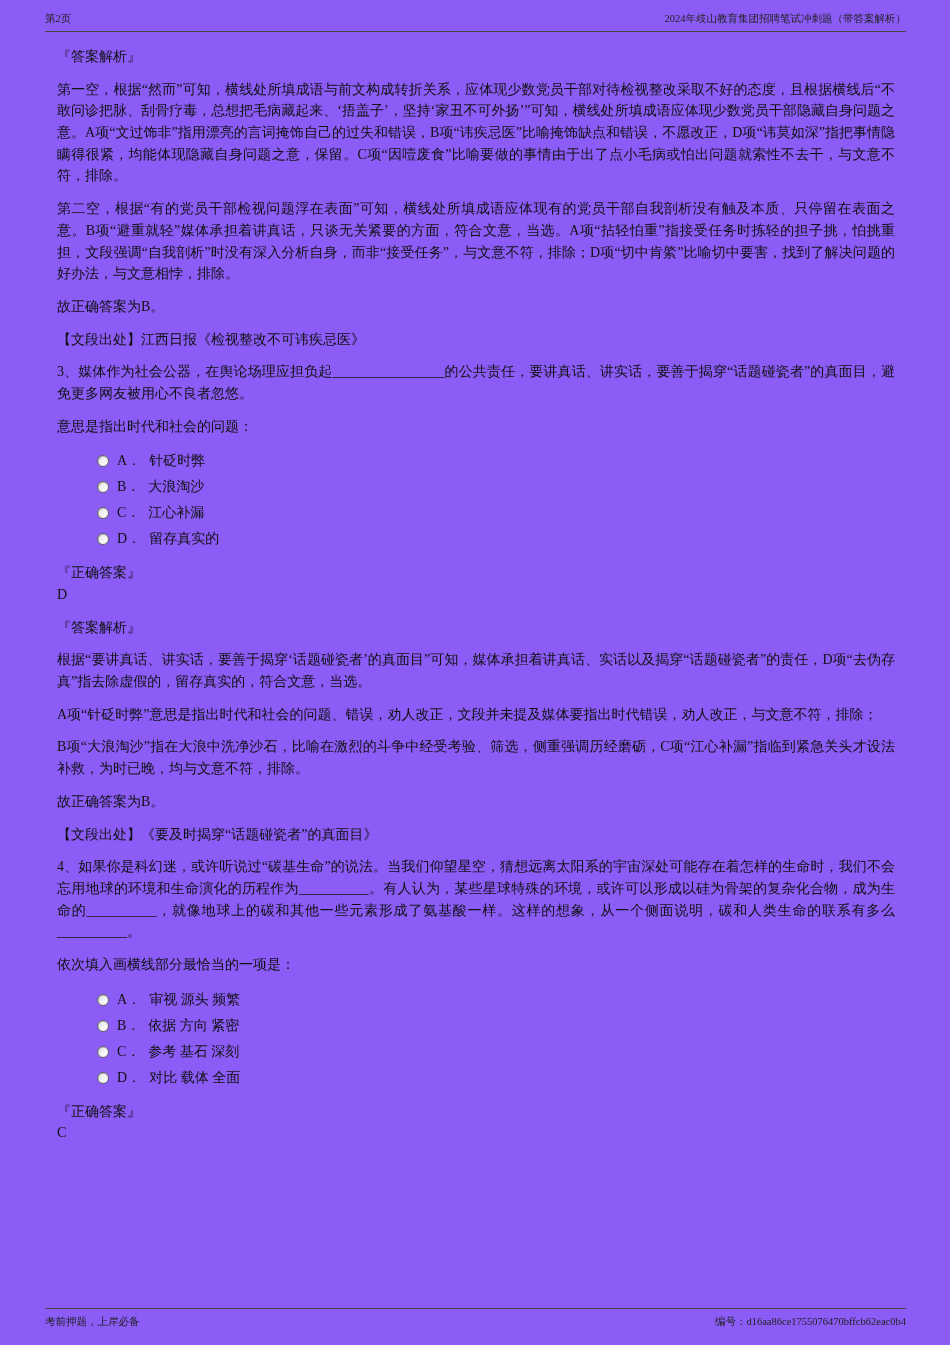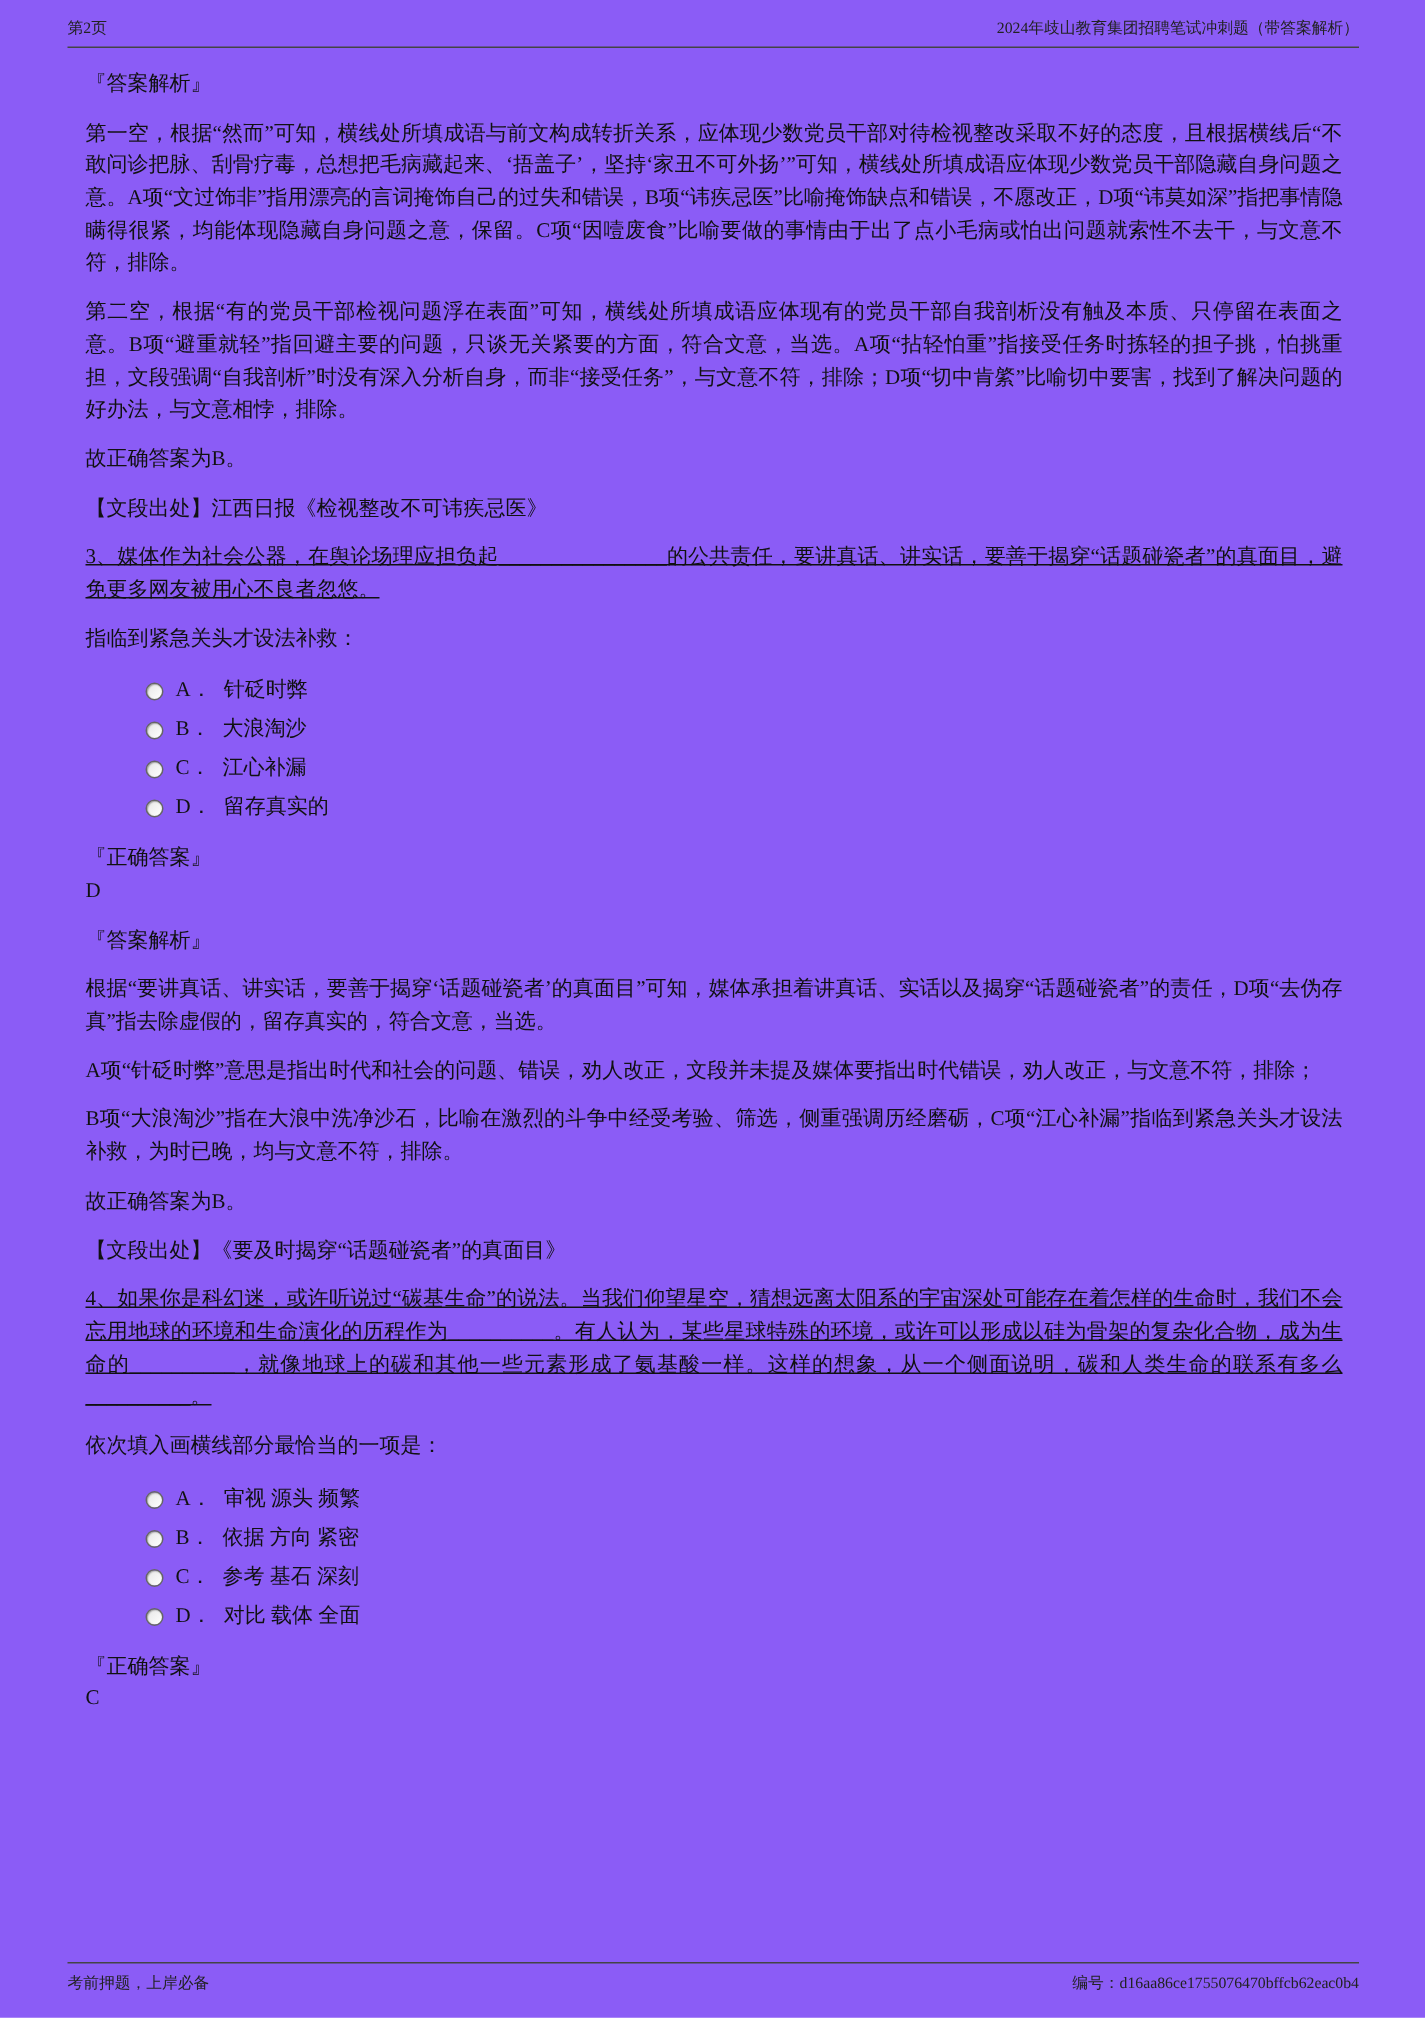--- a/index.html
+++ b/index.html
@@ -23,21 +23,21 @@
     font-size: 10.5px; color: #222;
     padding-top: 6px; border-top: 1px solid #444; margin-top: 45px;
   }
 
   .content {
     position: absolute; top: 46px; left: 57px; width: 838px;
     font-size: 14px; line-height: 1.55; text-align: justify;
   }
   .blk { margin: 0 0 11px 0; }
   .tight { margin: 0; font-family: Liberation Serif, serif; }
-  .gap-top { margin-top: 0; text-decoration: underline; }
+  .gap-top { margin-top: 0; }
 
   .opts { margin: 8px 0 10px 0; }
   .opt { display: flex; align-items: center; margin-left: 40px; height: 26px; text-align: left; }
   .radio {
     flex: 0 0 auto; width: 10px; height: 10px;
     border: 1px solid #666; border-radius: 50%;
     background: linear-gradient(135deg, #e6e6e6, #ffffff);
     box-shadow: inset 0.5px 0.5px 1px rgba(0,0,0,0.35);
     margin-right: 8px;
   }
@@ -50,26 +50,26 @@
 
   <div class="hdr">
     <span>第2页</span>
     <span>2024年歧山教育集团招聘笔试冲刺题（带答案解析）</span>
   </div>
 
   <div class="content">
 
     <p class="blk">『答案解析』</p>
     <p class="blk">第一空，根据“然而”可知，横线处所填成语与前文构成转折关系，应体现少数党员干部对待检视整改采取不好的态度，且根据横线后“不敢问诊把脉、刮骨疗毒，总想把毛病藏起来、‘捂盖子’，坚持‘家丑不可外扬’”可知，横线处所填成语应体现少数党员干部隐藏自身问题之意。A项“文过饰非”指用漂亮的言词掩饰自己的过失和错误，B项“讳疾忌医”比喻掩饰缺点和错误，不愿改正，D项“讳莫如深”指把事情隐瞒得很紧，均能体现隐藏自身问题之意，保留。C项“因噎废食”比喻要做的事情由于出了点小毛病或怕出问题就索性不去干，与文意不符，排除。</p>
-    <p class="blk">第二空，根据“有的党员干部检视问题浮在表面”可知，横线处所填成语应体现有的党员干部自我剖析没有触及本质、只停留在表面之意。B项“避重就轻”指回避主要的问题，只谈无关紧要的方面，符合文意，当选。A项“拈轻怕重”指接受任务时拣轻的担子挑，怕挑重担，文段强调“自我剖析”时没有深入分析自身，而非“接受任务”，与文意不符，排除；D项“切中肯綮”比喻切中要害，找到了解决问题的好办法，与文意相悖，排除。</p>
+    <p class="blk">第二空，根据“有的党员干部检视问题浮在表面”可知，横线处所填成语应体现有的党员干部自我剖析没有触及本质、只停留在表面之意。B项“避重就轻”媒体承担着讲真话，只谈无关紧要的方面，符合文意，当选。A项“拈轻怕重”指接受任务时拣轻的担子挑，怕挑重担，文段强调“自我剖析”时没有深入分析自身，而非“接受任务”，与文意不符，排除；D项“切中肯綮”比喻切中要害，找到了解决问题的好办法，与文意相悖，排除。</p>
     <p class="blk">故正确答案为B。</p>
     <p class="blk">【文段出处】江西日报《检视整改不可讳疾忌医》</p>
 
     <p class="blk gap-top">3、媒体作为社会公器，在舆论场理应担负起________________的公共责任，要讲真话、讲实话，要善于揭穿“话题碰瓷者”的真面目，避免更多网友被用心不良者忽悠。</p>
-    <p class="blk">指临到紧急关头才设法补救：</p>
+    <p class="blk">意思是指出时代和社会的问题：</p>
 
     <div class="opts">
       <div class="opt">
         <span class="radio"></span>
         <span class="opt-letter">A．</span>
         <span>针砭时弊</span>
       </div>
       <div class="opt">
         <span class="radio"></span>
         <span class="opt-letter">B．</span>

